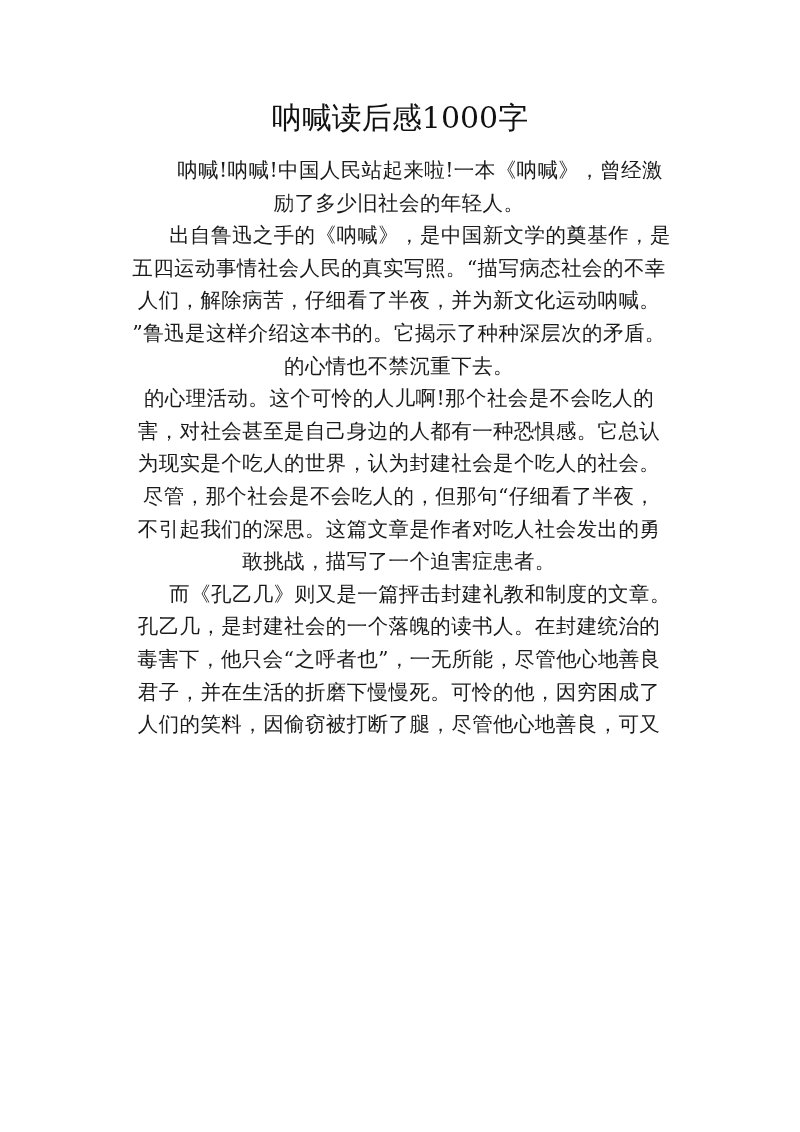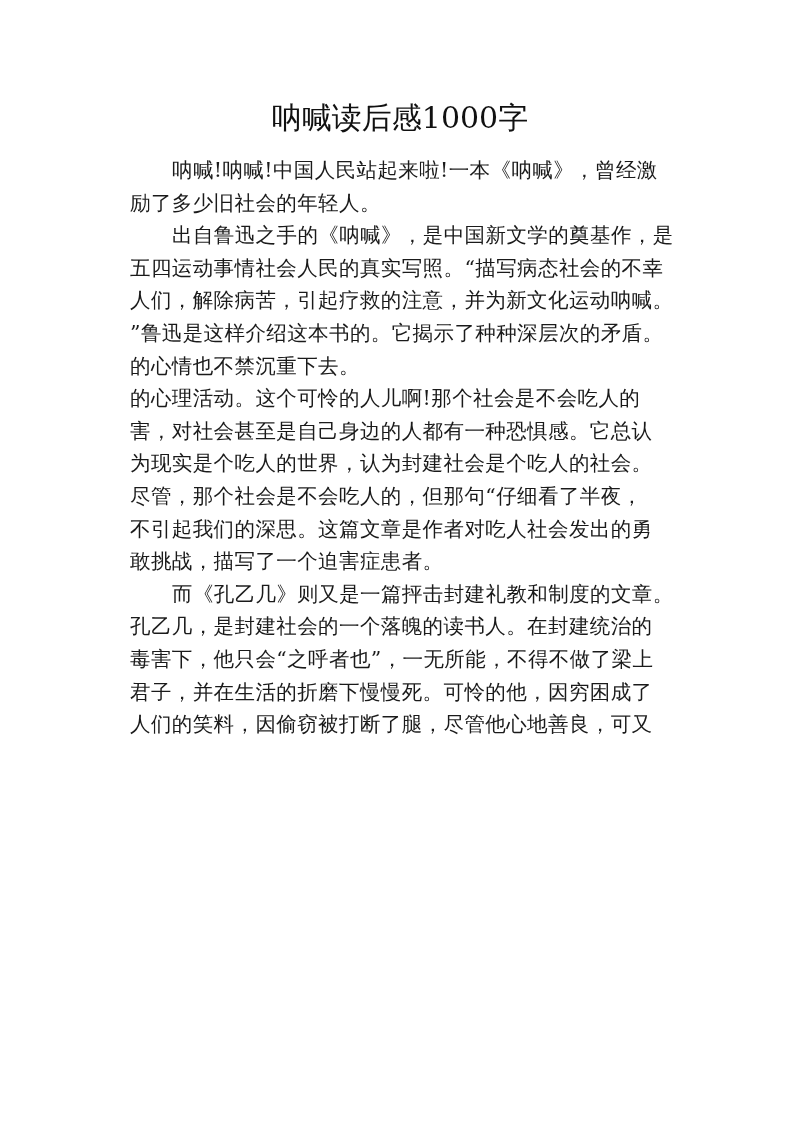--- a/index.html
+++ b/index.html
@@ -31,23 +31,24 @@
       text-align: center;
       font-size: 30px;
       line-height: 40px;
       font-weight: normal;
       letter-spacing: 0px;
       color: #111;
       margin: 0;
     }
     .body-text {
       position: absolute;
-      left: 130px;
+      left: 119px;
       top: 154px;
       width: 560px;
+      text-align: center;
     }
     .line {
       display: block;
       height: 32.6px;
       line-height: 32.6px;
       font-size: 20.5px;
       white-space: nowrap;
       letter-spacing: 0.4px;
       color: #1a1a1a;
     }
@@ -59,28 +60,28 @@
 <body>
 
 <div class="page">
   <h1 class="title">呐喊读后感1000字</h1>
 
   <div class="body-text">
     <span class="line indent">呐喊!呐喊!中国人民站起来啦!一本《呐喊》，曾经激</span>
     <span class="line">励了多少旧社会的年轻人。</span>
     <span class="line indent">出自鲁迅之手的《呐喊》，是中国新文学的奠基作，是</span>
     <span class="line">五四运动事情社会人民的真实写照。“描写病态社会的不幸</span>
-    <span class="line">人们，解除病苦，引起疗救的注意，并为新文化运动呐喊。</span>
+    <span class="line">人们，解除病苦，仔细看了半夜，并为新文化运动呐喊。</span>
     <span class="line">”鲁迅是这样介绍这本书的。它揭示了种种深层次的矛盾。</span>
     <span class="line">的心情也不禁沉重下去。</span>
     <span class="line">的心理活动。这个可怜的人儿啊!那个社会是不会吃人的</span>
     <span class="line">害，对社会甚至是自己身边的人都有一种恐惧感。它总认</span>
     <span class="line">为现实是个吃人的世界，认为封建社会是个吃人的社会。</span>
     <span class="line">尽管，那个社会是不会吃人的，但那句“仔细看了半夜，</span>
     <span class="line">不引起我们的深思。这篇文章是作者对吃人社会发出的勇</span>
     <span class="line">敢挑战，描写了一个迫害症患者。</span>
     <span class="line indent">而《孔乙几》则又是一篇抨击封建礼教和制度的文章。</span>
     <span class="line">孔乙几，是封建社会的一个落魄的读书人。在封建统治的</span>
-    <span class="line">毒害下，他只会“之呼者也”，一无所能，不得不做了梁上</span>
+    <span class="line">毒害下，他只会“之呼者也”，一无所能，尽管他心地善良</span>
     <span class="line">君子，并在生活的折磨下慢慢死。可怜的他，因穷困成了</span>
     <span class="line">人们的笑料，因偷窃被打断了腿，尽管他心地善良，可又</span>
   </div>
 </div>
 
 </body></html>

